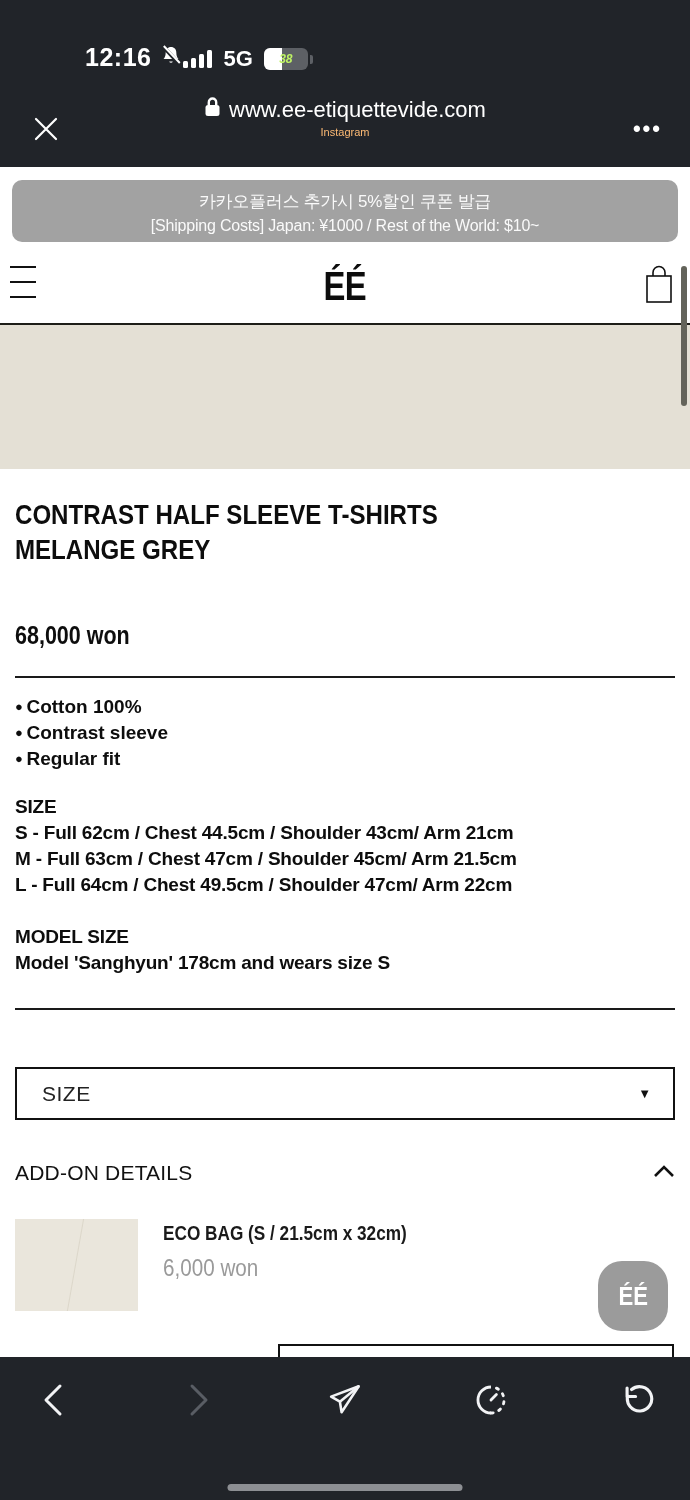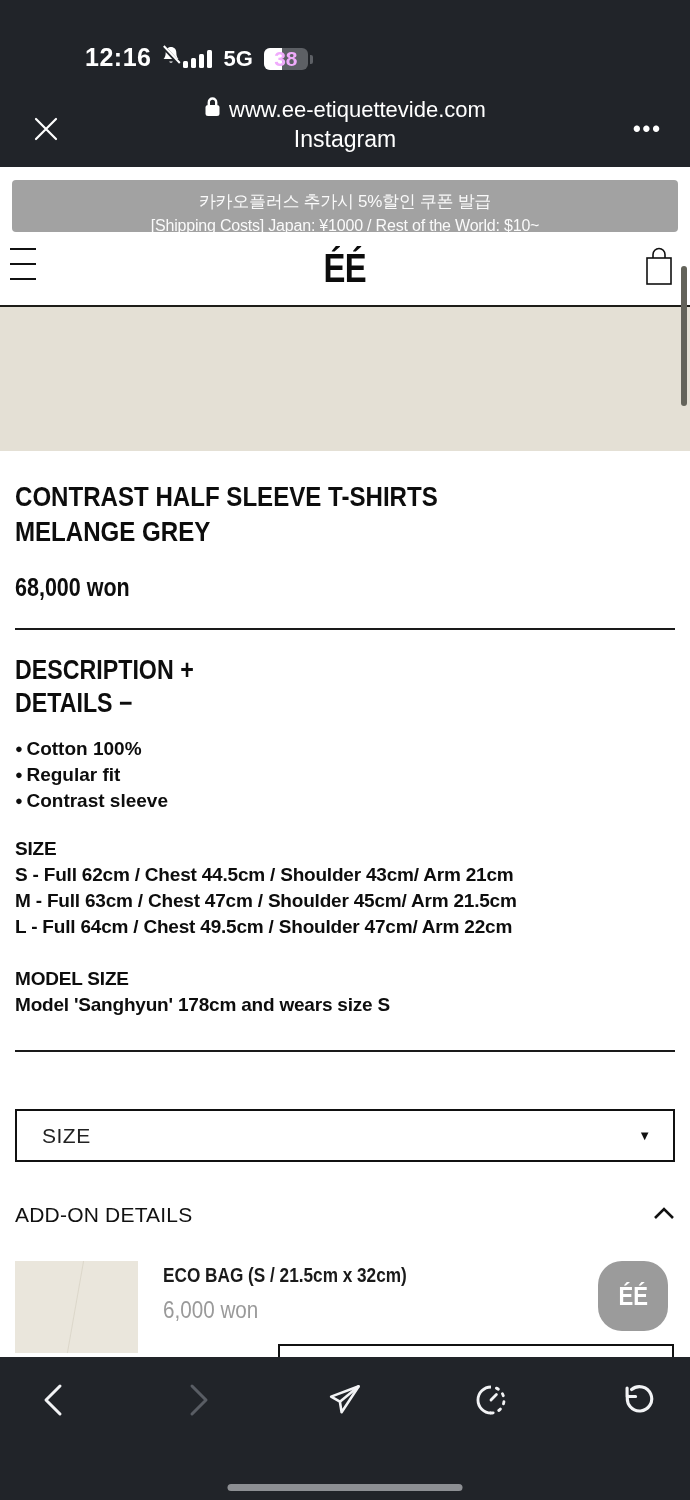--- a/index.html
+++ b/index.html
@@ -10,51 +10,51 @@
   .statusbar { height:90px; background:#212429; color:#fff; display:flex; align-items:flex-end; padding:0 50px 18px 85px; }
   .sb-left { display:flex; align-items:center; gap:8px; }
   .sb-time { font-size:25px; font-weight:bold; letter-spacing:0.5px; }
   .sb-right { display:flex; align-items:center; gap:11px; }
   .sig { display:flex; align-items:flex-end; gap:3px; height:18px; }
   .sig span { width:5px; background:#fff; border-radius:1.5px; display:block; }
   .sig span:nth-child(1){height:7px} .sig span:nth-child(2){height:10px} .sig span:nth-child(3){height:14px} .sig span:nth-child(4){height:18px}
   .sb-net { font-size:22px; font-weight:bold; }
   .battery { position:relative; width:44px; height:22px; border-radius:6px; background:#5d6065; overflow:hidden; display:flex; align-items:center; justify-content:center; }
   .battery .fill { position:absolute; left:0; top:0; bottom:0; width:42%; background:#fff; }
-  .battery .pct { position:relative; font-size:21px; font-weight:bold; color:#f0abfc; z-index:2; }
+  .battery .pct { position:relative; font-size:12px; font-weight:bold; color:#bef264; z-index:2;font-style:italic; }
   .battery-nub { width:3px; height:9px; background:#5d6065; border-radius:0 2px 2px 0; margin-left:-9px; }
 
   .browserbar { height:77px; background:#212429; display:flex; align-items:center; padding:0 28px; position:relative; }
   .bb-close { width:36px; height:36px; cursor:pointer; }
   .bb-center { position:absolute; left:0; right:0; top:6px; text-align:center; color:#fff; }
   .bb-urlrow { display:flex; align-items:center; justify-content:center; gap:8px; font-size:22px; font-weight:500; }
-  .bb-app { font-size:23px; color:#ffffff; margin-top:2px; }
+  .bb-app { font-size:11px; color:#fdba74; margin-top:2px; }
   .bb-more { margin-left:auto; color:#fff; font-size:22px; font-weight:bold; letter-spacing:2px; cursor:pointer; z-index:2; }
 
   
-  .banner { margin:13px 12px 0 12px; height:52px; background:#a2a2a2; border-radius:4px; color:#fafafa; text-align:center; padding-top:10px; }
+  .banner { margin:13px 12px 8px 12px; height:62px; background:#a2a2a2; border-radius:10px; color:#fafafa; text-align:center; padding-top:10px; }
   .banner .l1 { font-size:17px; letter-spacing:-0.3px; line-height:24px; }
   .banner .l2 { font-size:16px; letter-spacing:-0.2px; line-height:24px; }
 
   
   .siteheader { height:75px; background:#fff; border-bottom:2px solid #1d1d18; position:relative; display:flex; align-items:center; justify-content:center; }
   .hamburger { position:absolute; left:10px; top:16px; width:26px; cursor:pointer; }
   .hamburger i { display:block; height:2px; background:#111; margin-bottom:13px; }
   .logo { font-size:40px; font-weight:bold; letter-spacing:-1px; display:inline-block; transform:scaleX(0.82); color:#0c0c0c; }
   .bagicon { position:absolute; right:14px; top:12px; cursor:pointer; }
 
   
   .pimage { height:144px; background:#e4e0d5; }
   .scrollbar { position:absolute; right:3px; top:266px; width:6px; height:140px; background:#63635a; border-radius:3px; z-index:6; }
 
   
   .content { padding:0 15px; color:#0d0d0d; }
   .cond { display:inline-block; transform:scaleX(0.86); transform-origin:left center; white-space:nowrap; }
   .ptitle { margin-top:28px; font-size:28px; font-weight:bold; line-height:35px; }
-  .pprice { margin-top:24px; font-size:25px; font-weight:bold; }
+  .pprice { margin-top:54px; font-size:25px; font-weight:bold; }
   .hr { border-top:2px solid #1a1a1a; margin-top:26px; }
   .desclabels { margin-top:24px; font-size:27px; font-weight:bold; line-height:33px; }
   .bullets { margin-top:16px; list-style:none; }
   .bullets li { font-size:19px; font-weight:bold; line-height:26px; }
   .bullets li::before { content:"●  "; font-size:13px; vertical-align:2px; }
   .sizeblock { margin-top:22px; }
   .b19 { font-size:19px; font-weight:bold; line-height:26px; letter-spacing:-0.2px; }
   .modelblock { margin-top:26px; }
   .hr2 { border-top:2px solid #1a1a1a; margin-top:32px; }
 
@@ -165,29 +165,25 @@
       <span class="cond">CONTRAST HALF SLEEVE T-SHIRTS</span><br>
       <span class="cond">MELANGE GREY</span>
     </div>
 
     <div class="pprice">
       <span class="cond">68,000 won</span>
     </div>
 
     <div class="hr"></div>
 
-    <div class="desclabels">
-      <span class="cond">DESCRIPTION +</span><br>
-      <span class="cond">DETAILS −</span>
-    </div>
 
     <ul class="bullets">
       <li>Cotton 100%</li>
+      <li>Contrast sleeve</li>
       <li>Regular fit</li>
-      <li>Contrast sleeve</li>
     </ul>
 
     <div class="sizeblock">
       <div class="b19">SIZE</div>
       <div class="b19">S - Full 62cm / Chest 44.5cm / Shoulder 43cm/ Arm 21cm</div>
       <div class="b19">M - Full 63cm / Chest 47cm / Shoulder 45cm/ Arm 21.5cm</div>
       <div class="b19">L - Full 64cm / Chest 49.5cm / Shoulder 47cm/ Arm 22cm</div>
     </div>
 
     <div class="modelblock">

